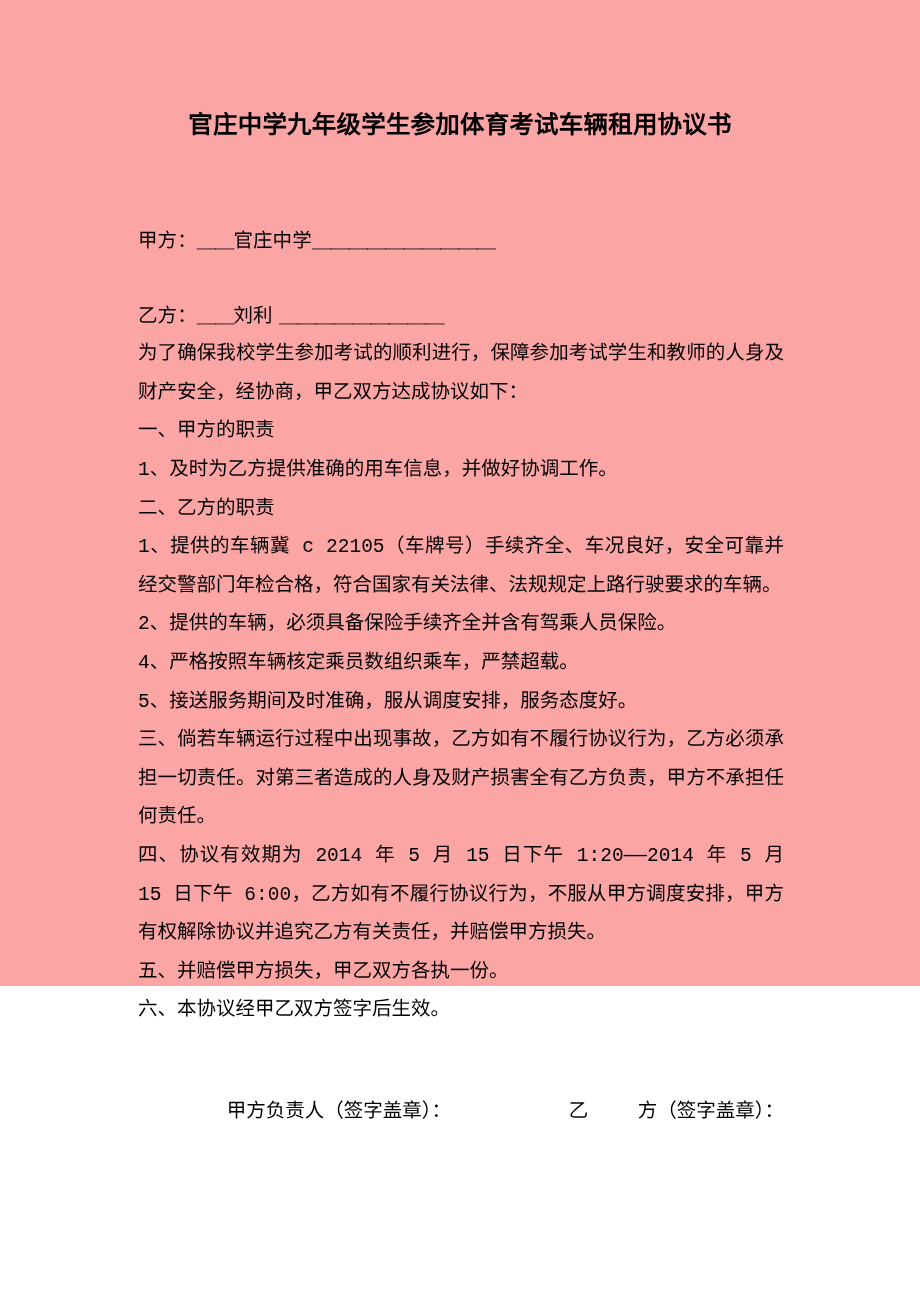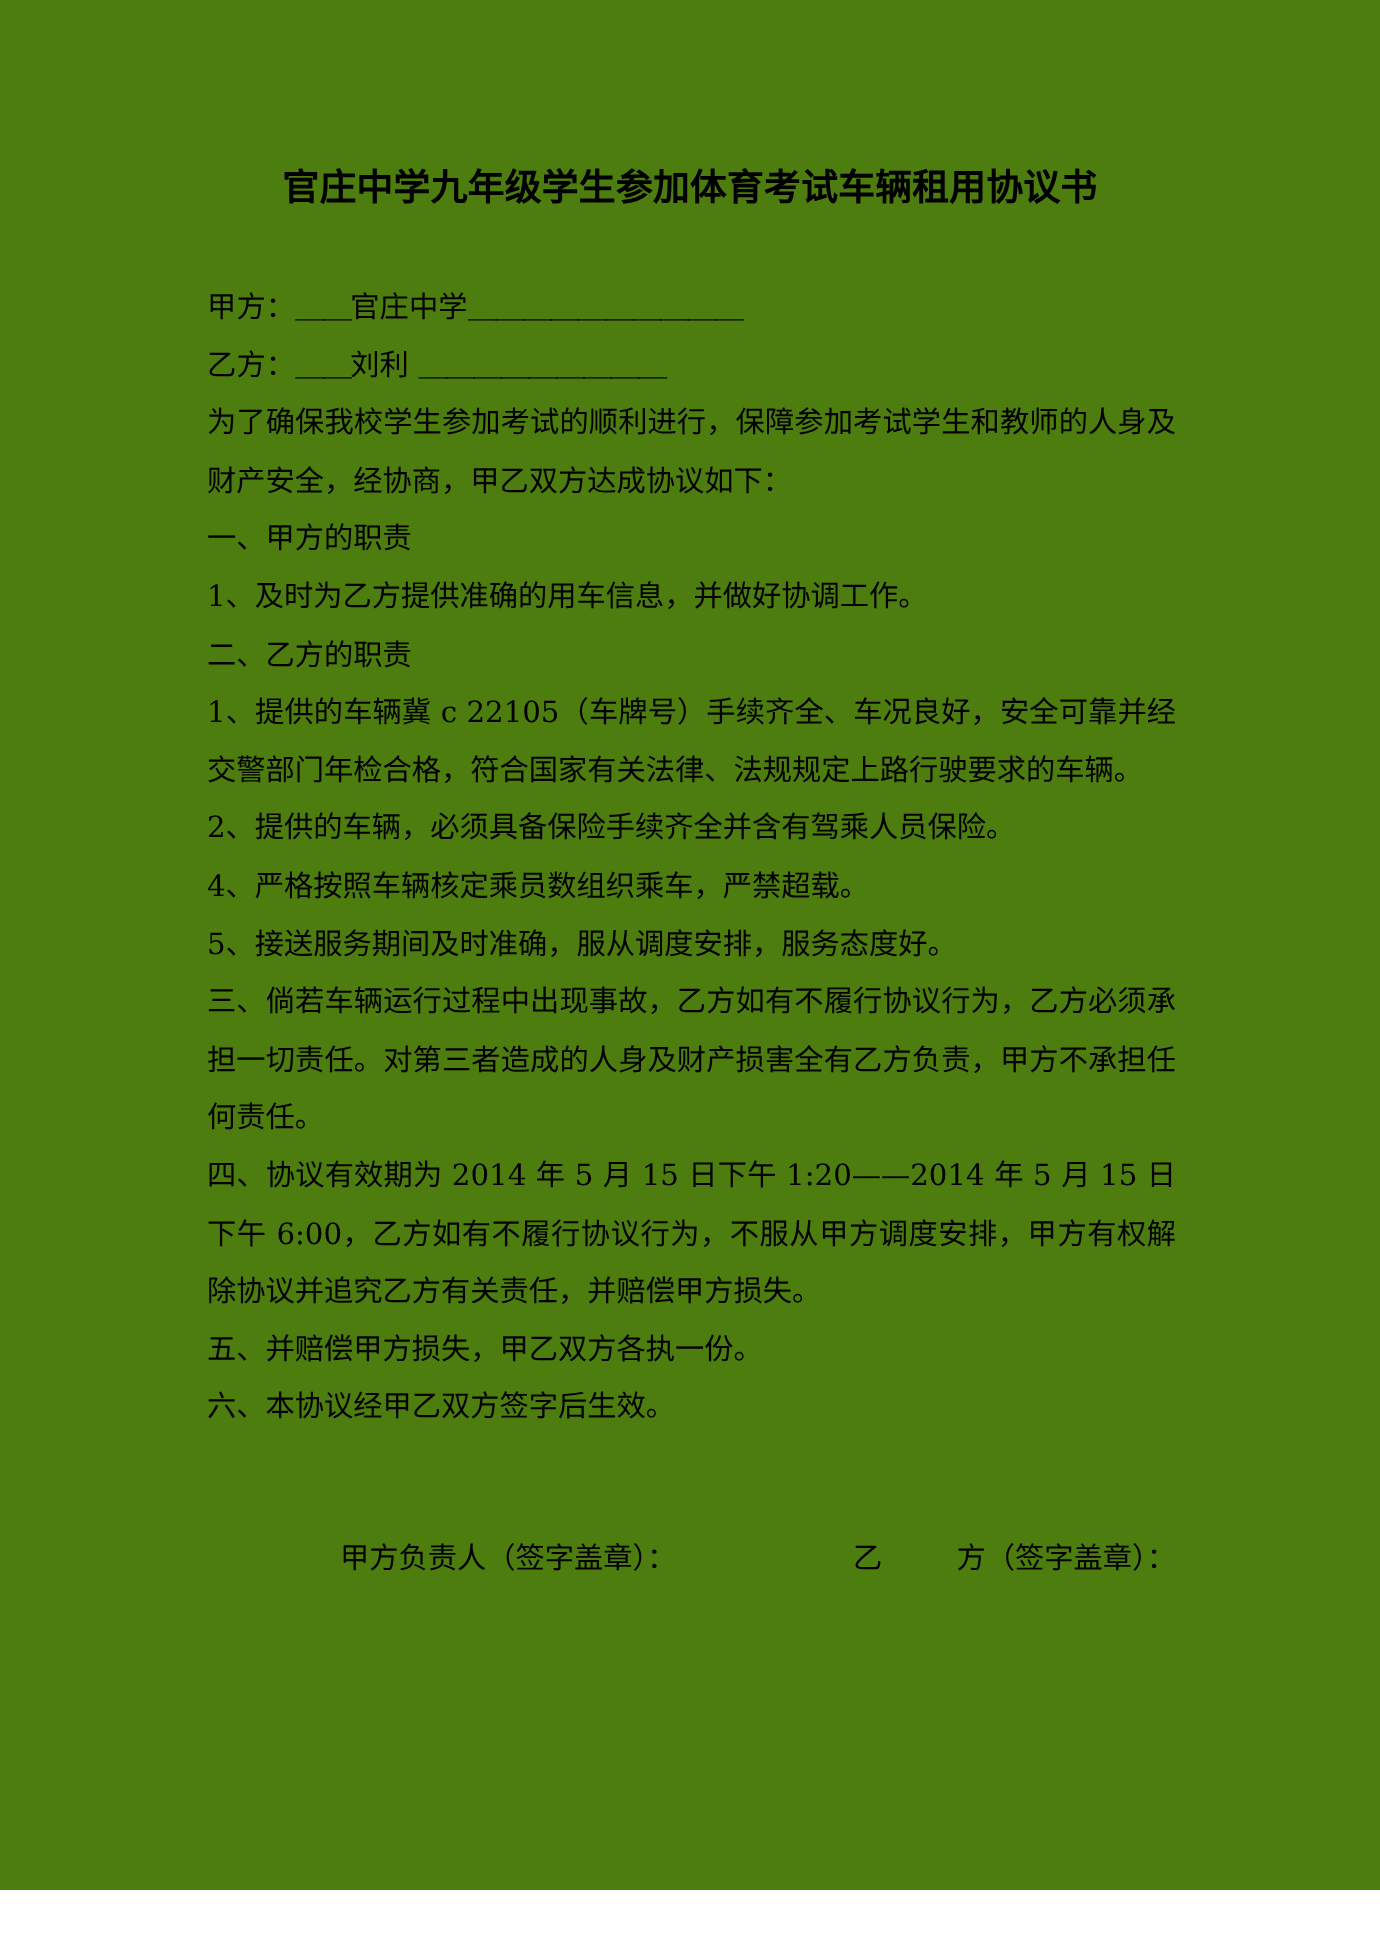--- a/index.html
+++ b/index.html
@@ -16,22 +16,22 @@
     font-family: "DejaVu Serif", "Liberation Serif", serif;
     color: #000000;
     -webkit-font-smoothing: antialiased;
   }
 
   .page {
     position: absolute;
     left: 0;
     top: 0;
     width: 920px;
-    height: 1260px;
-    background: #4d7c0f;
+    height: 986px;
+    background: #fca5a5;
   }
 
   
   .doc-title {
     position: absolute;
     left: 90px;
     top: 108px;
     width: 740px;
     text-align: center;
     font-weight: bold;
@@ -53,33 +53,35 @@
 
   .line {
     display: block;
     white-space: pre-wrap;
   }
 
   
   .party-line {
     white-space: pre;
     letter-spacing: 0.1px;
+    margin-top: 36px;
   }
   .rule {
     text-decoration: none;
     letter-spacing: -1.2px;
   }
 
   
   .para {
     display: block;
     text-align: justify;
     text-justify: inter-ideograph;
     text-align-last: left;
     white-space: normal;
+    font-family: Liberation Mono, monospace;
   }
 
   
   .para.single {
     text-align: left;
   }
 
   
   .sig-gap {
     display: block;

